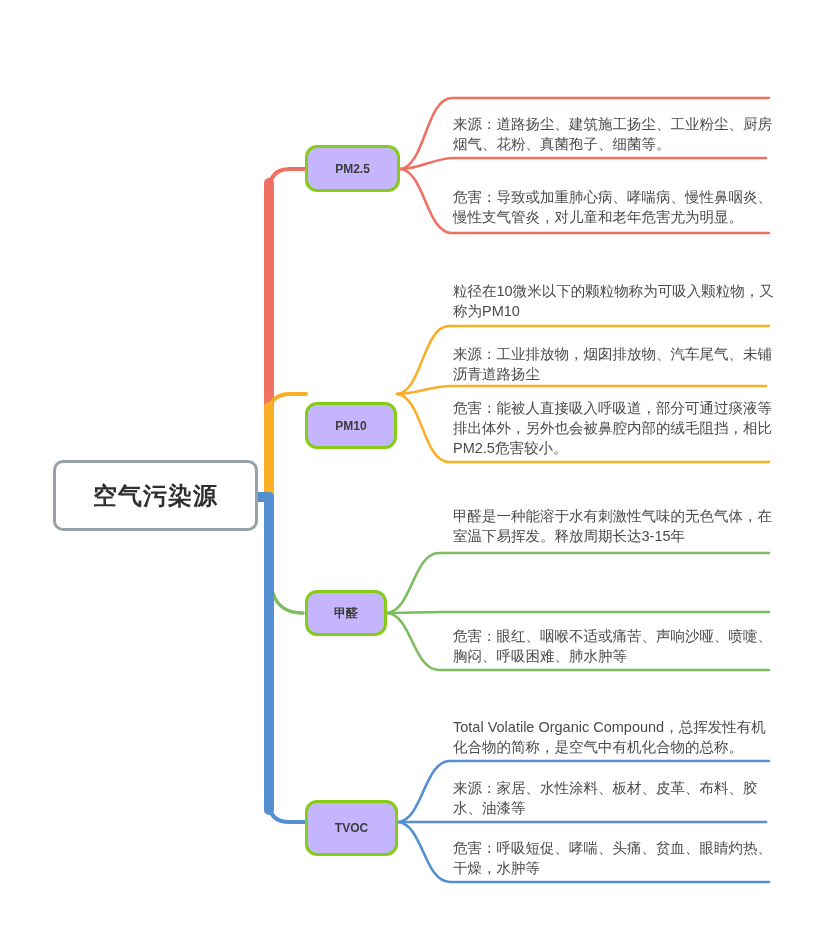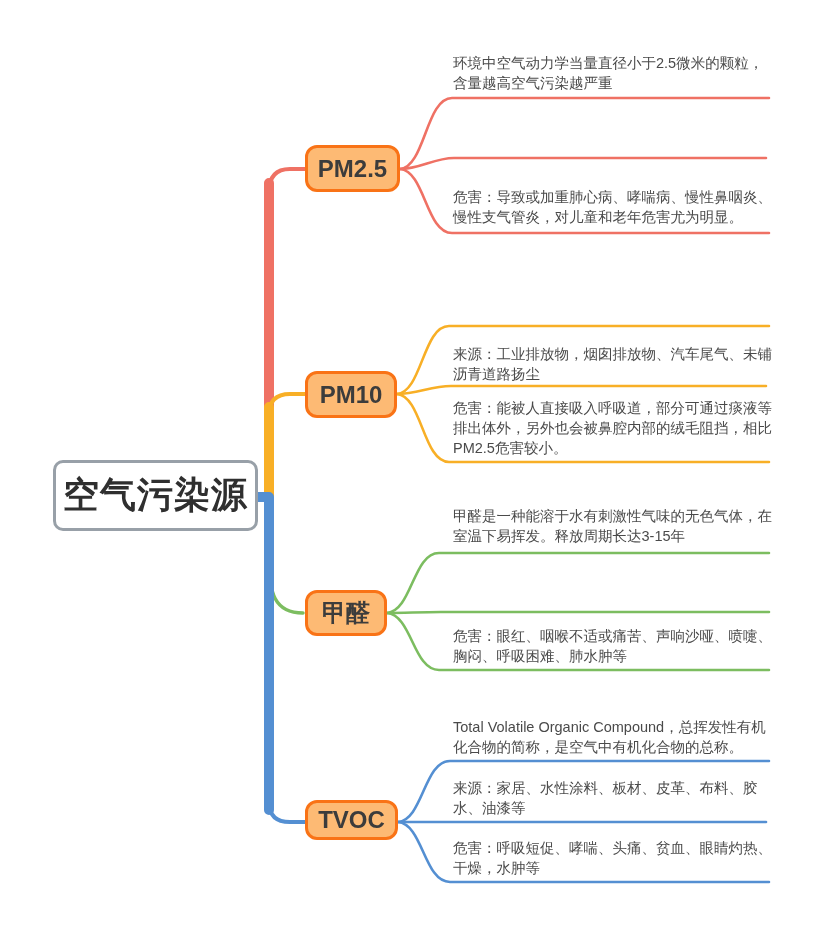--- a/index.html
+++ b/index.html
@@ -4,40 +4,40 @@
 <style>
   html,body{margin:0;padding:0;background:#ffffff;}
   .canvas{
     position:relative;width:820px;height:934px;background:#ffffff;overflow:hidden;
     font-family:"Liberation Sans","DejaVu Sans",sans-serif;
   }
   .wires{position:absolute;left:0;top:0;}
   .wires path{fill:none;}
   
   .st-pm25{stroke:#EF7164;} .st-pm10{stroke:#F8AF26;} .st-jq{stroke:#7CBD60;} .st-tvoc{stroke:#548FD2;}
-  .bd-pm25{border-color:#EF7164;} .bd-pm10{border-color:#F8AF26;} .bd-jq{border-color:#7CBD60;} .bd-tvoc{border-color:#548FD2;}
+  .bd-pm25{border-color:#EF7164;} .bd-pm10{border-color:#F8AF26;margin-top:31px;} .bd-jq{border-color:#7CBD60;} .bd-tvoc{border-color:#548FD2;}
   .trunk{stroke-width:10;stroke-linecap:round;stroke-linejoin:round;}
   .elbow{stroke-width:4;stroke-linecap:round;}
   .leafline{stroke-width:2.6;stroke-linecap:round;}
   .greenout{stroke-width:3.5;stroke-linecap:round;}
   .node{
-    position:absolute;background:#fdba74;border:3px solid #f97316;border-radius:12px;
+    position:absolute;background:#c4b5fd;border:3px solid #84cc16;border-radius:12px;
     display:flex;align-items:center;justify-content:center;
-    font-weight:bold;color:#3C3C3C;font-size:24px;box-sizing:border-box;
+    font-weight:bold;color:#3C3C3C;font-size:12px;box-sizing:border-box;
   }
   .central{
     position:absolute;left:53px;top:460px;width:205px;height:71px;
     background:#ffffff;border:3px solid #98A0A8;border-radius:10px;
     display:flex;align-items:center;justify-content:center;
-    font-weight:bold;font-size:36px;color:#2F2F2F;box-sizing:border-box;letter-spacing:1px;
+    font-weight:bold;font-size:24px;color:#2F2F2F;box-sizing:border-box;letter-spacing:1px;
   }
   .n-pm25{left:305px;top:145px;width:95px;height:47px;}
   .n-pm10{left:305px;top:371px;width:92px;height:47px;}
   .n-jq  {left:305px;top:590px;width:82px;height:46px;text-align:right;}
-  .n-tvoc{left:305px;top:800px;width:93px;height:40px;}
+  .n-tvoc{left:305px;top:800px;width:93px;height:56px;}
   .leaf{
     position:absolute;left:453px;width:322px;
     font-size:14.5px;line-height:20px;color:#4A4A4A;
   }
 </style>
 </head>
 <body>
 
 <div class="canvas">
 
@@ -79,23 +79,24 @@
   <div class="node n-pm10 bd-pm10">
     <span>PM10</span>
   </div>
   <div class="node n-jq bd-jq">
     <span>甲醛</span>
   </div>
   <div class="node n-tvoc bd-tvoc">
     <span>TVOC</span>
   </div>
 
-  <div class="leaf" style="top:53px">环境中空气动力学当量直径小于2.5微米的颗粒，含量越高空气污染越严重</div>
+  <div class="leaf" style="top:114px">来源：道路扬尘、建筑施工扬尘、工业粉尘、厨房烟气、花粉、真菌孢子、细菌等。</div>
   <div class="leaf" style="top:187px">危害：导致或加重肺心病、哮喘病、慢性鼻咽炎、慢性支气管炎，对儿童和老年危害尤为明显。</div>
 
+  <div class="leaf" style="top:281px">粒径在10微米以下的颗粒物称为可吸入颗粒物，又称为PM10</div>
   <div class="leaf" style="top:344px">来源：工业排放物，烟囱排放物、汽车尾气、未铺沥青道路扬尘</div>
   <div class="leaf" style="top:398px">危害：能被人直接吸入呼吸道，部分可通过痰液等排出体外，另外也会被鼻腔内部的绒毛阻挡，相比PM2.5危害较小。</div>
 
   <div class="leaf" style="top:506px">甲醛是一种能溶于水有刺激性气味的无色气体，在室温下易挥发。释放周期长达3-15年</div>
   <div class="leaf" style="top:626px">危害：眼红、咽喉不适或痛苦、声响沙哑、喷嚏、胸闷、呼吸困难、肺水肿等</div>
 
   <div class="leaf" style="top:717px">Total Volatile Organic Compound，总挥发性有机化合物的简称，是空气中有机化合物的总称。</div>
   <div class="leaf" style="top:778px">来源：家居、水性涂料、板材、皮革、布料、胶水、油漆等</div>
   <div class="leaf" style="top:838px">危害：呼吸短促、哮喘、头痛、贫血、眼睛灼热、干燥，水肿等</div>
 

